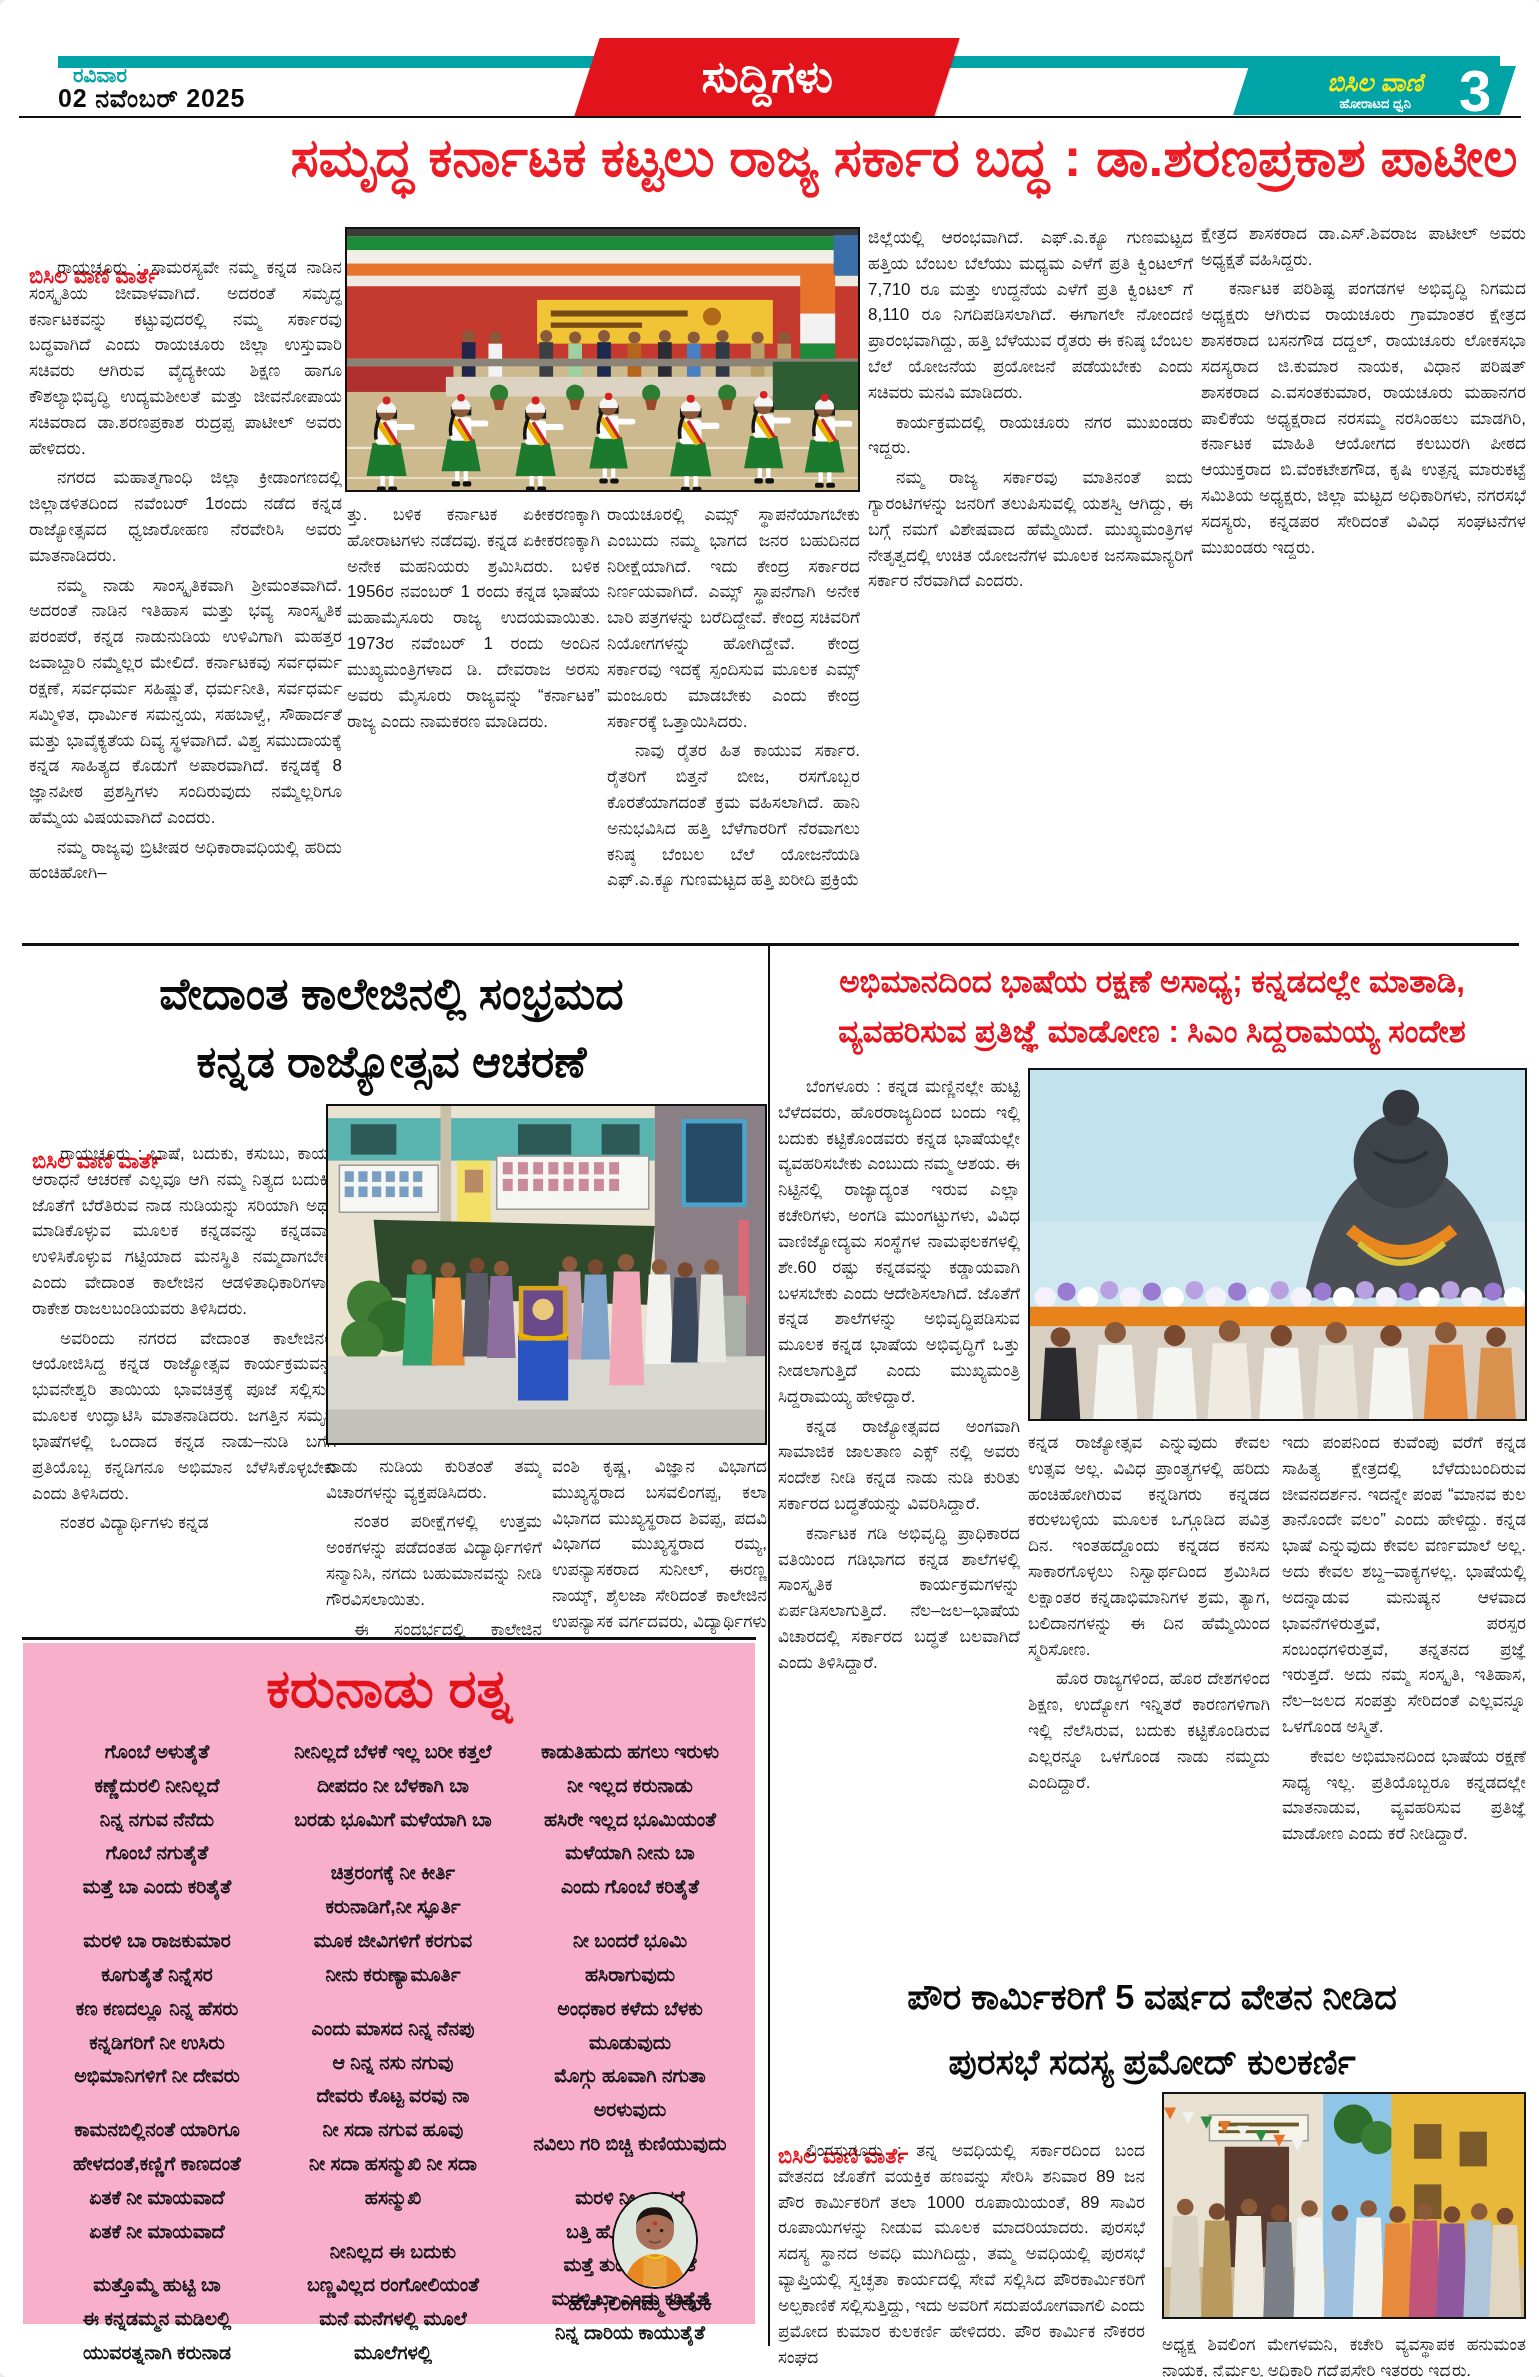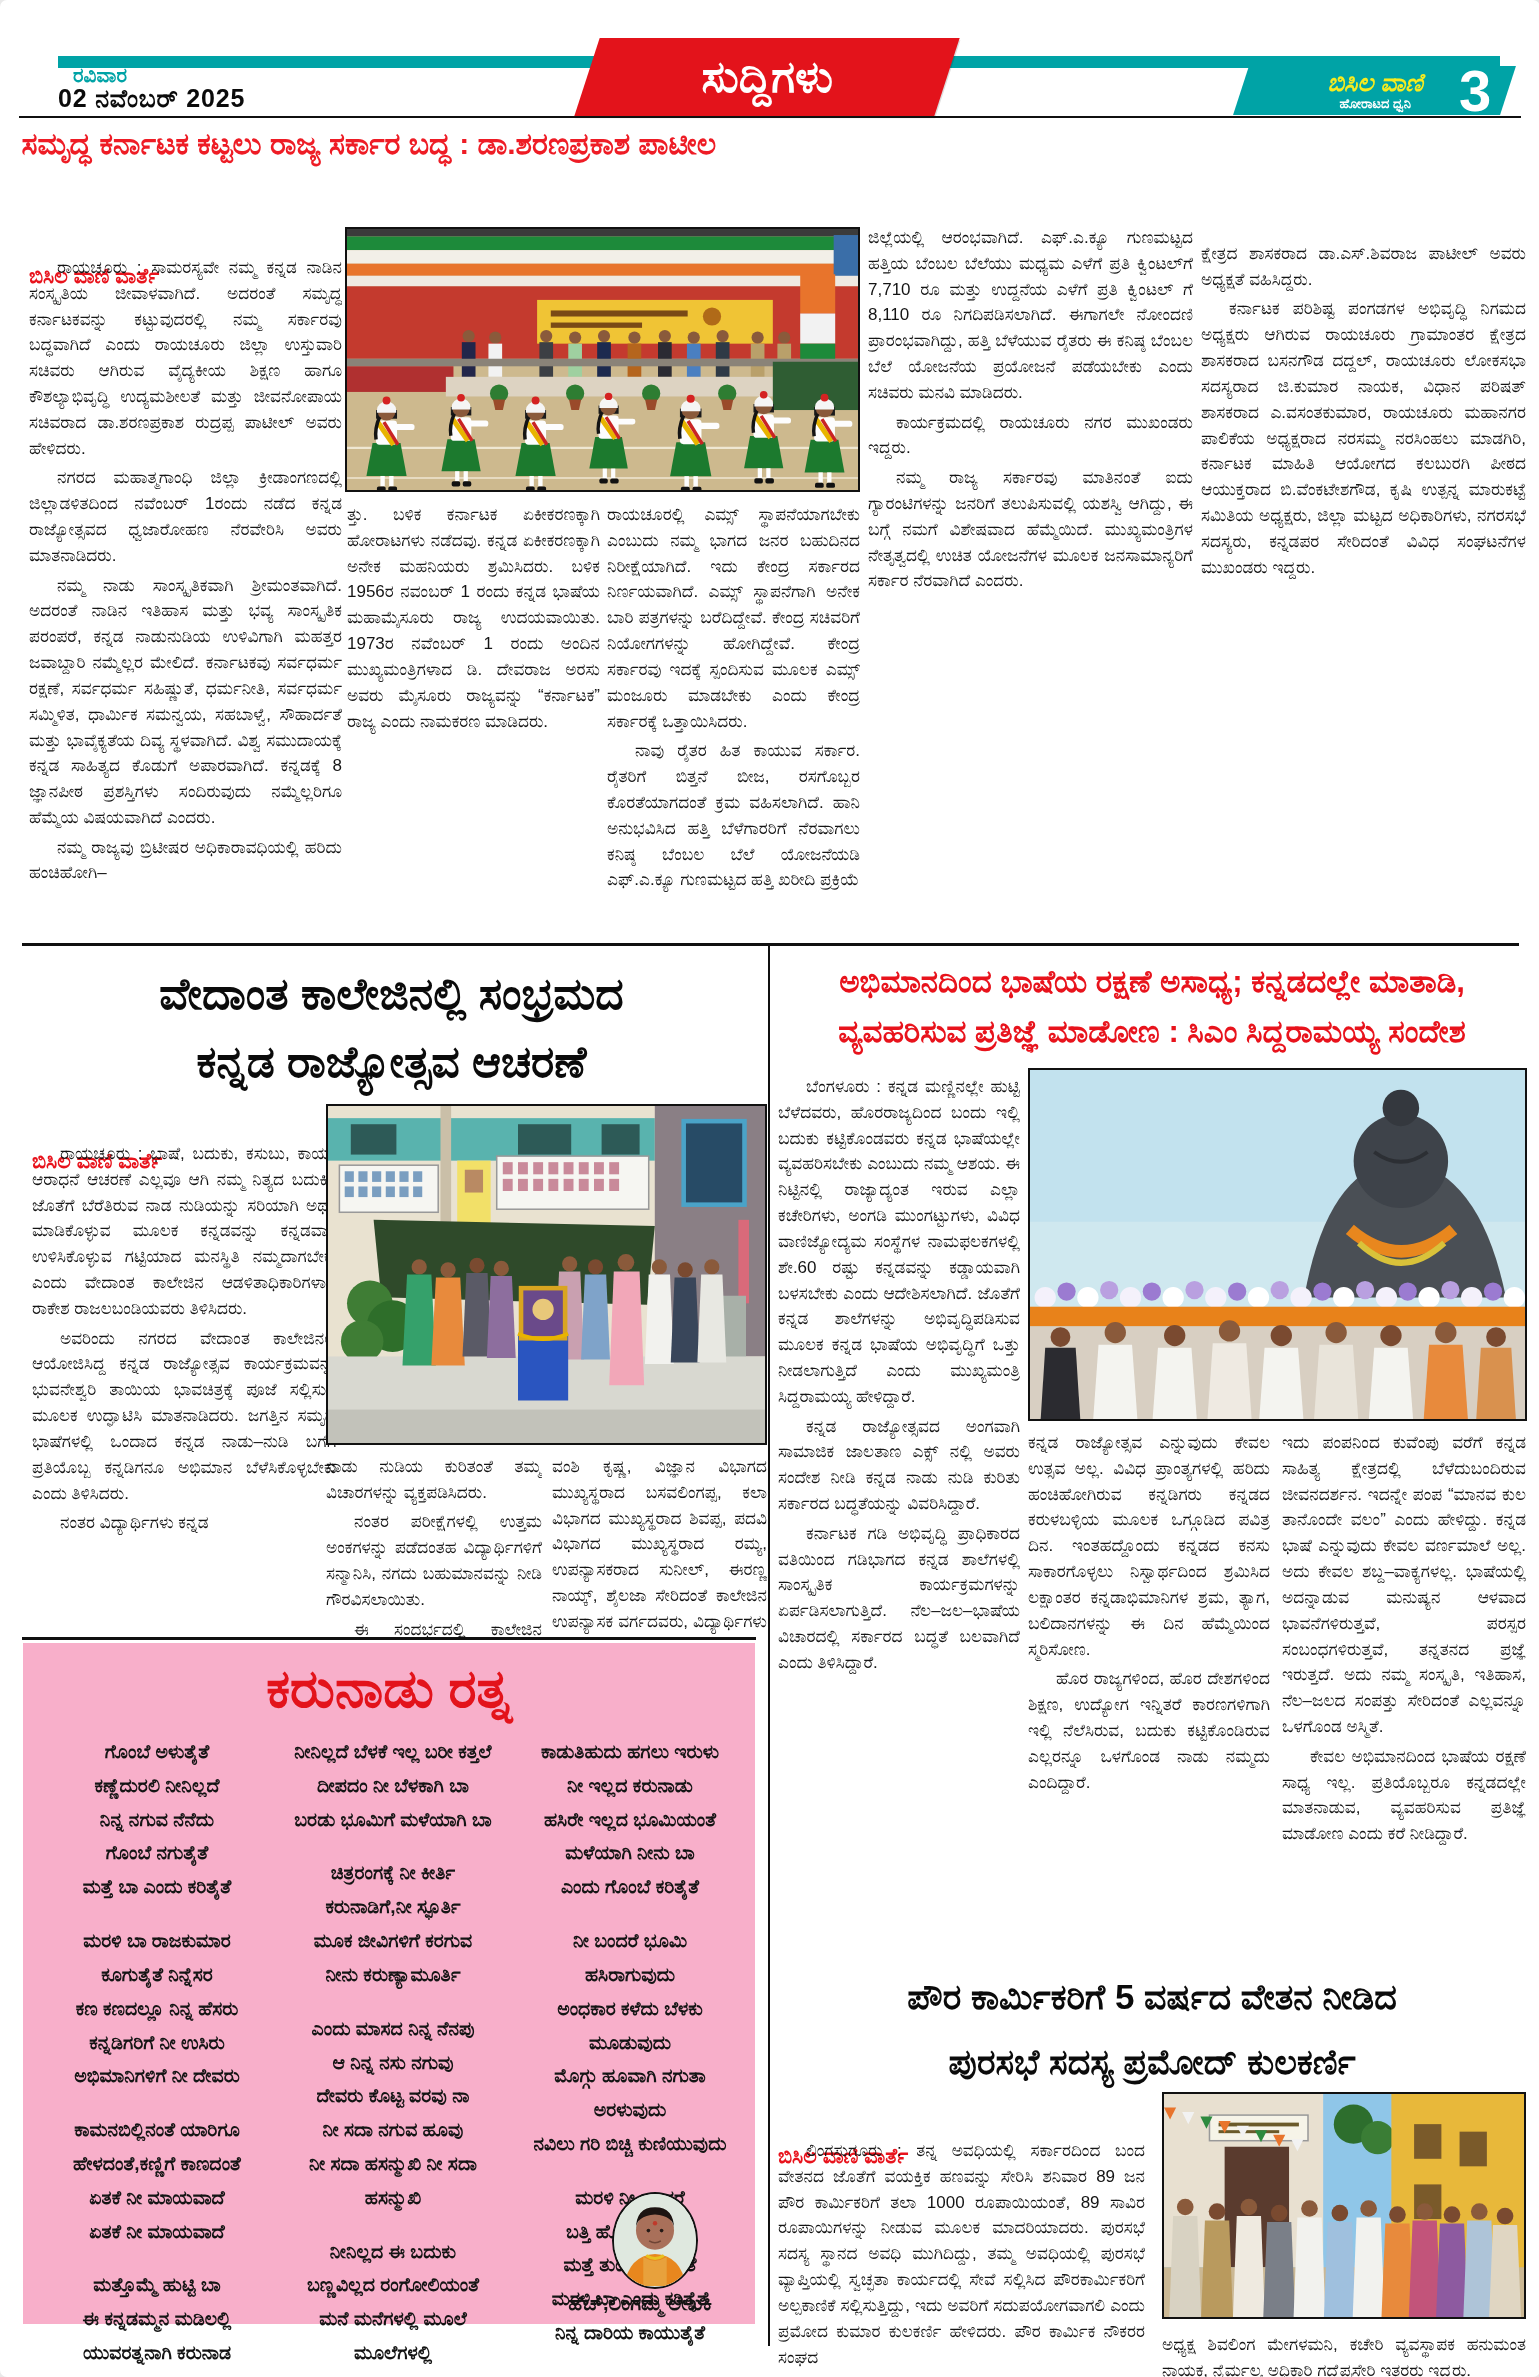--- a/index.html
+++ b/index.html
@@ -12,21 +12,21 @@
   .section-ribbon{position:absolute;left:587px;top:38px;width:360px;height:78px;background:#e3131b;
         transform:skewX(-18deg);box-shadow:1.5px 2.3px 0 #00000022;}
   .section-ribbon span{display:block;transform:skewX(18deg);text-align:center;line-height:77px;
         color:#fff;font-size:44px;font-weight:bold;}
   .brand-ribbon{position:absolute;left:1241px;top:66px;width:267px;height:49px;background:#00a3a6;transform:skewX(-18deg);}
   .brand-inner{transform:skewX(18deg);text-align:center;padding-top:1.5px;}
   .brand-name{color:#f7ec1e;font-weight:bold;font-size:25px;font-style:italic;line-height:28px;}
   .brand-tag{color:#ffffff;font-weight:bold;font-size:13px;line-height:15.3px;}
   .page-num{position:absolute;left:1459px;top:57px;color:#ffffff;font-weight:bold;font-size:58px;z-index:3;}
   .headline-lead{position:absolute;left:21.5px;top:127px;width:1496px;height:84px;color:#ee1c25;
-        font-weight:bold;font-size:30px;text-align:left;white-space:nowrap;overflow:hidden;}
+        font-weight:bold;font-size:53px;text-align:right;white-space:nowrap;overflow:hidden;}
   .byline{position:absolute;color:#e8131c;font-weight:bold;font-size:21px;margin-top:40px;}
   .col{position:absolute;font-size:17px;line-height:1.52;text-align:justify;overflow:hidden;color:#141414;}
   .col p{margin:0 0 3.8px 0;text-indent:28px;}
   .cont p:first-child{text-indent:0;}
   .photo{position:absolute;border:2.3px solid #111;box-sizing:border-box;background:#cfd6d0;overflow:hidden;}
   .photo svg{display:block;width:100%;height:100%;}
   .headline-2{position:absolute;font-weight:bold;text-align:center;}
   .vedanta-h{left:27px;top:960px;width:729px;color:#0b0b0b;font-size:44px;line-height:1.55;}
   .cm-h{left:778px;top:957px;width:748px;color:#e8131c;font-size:31px;line-height:1.62;}
   .workers-h{left:778px;top:1965px;width:748px;color:#0b0b0b;font-size:35px;line-height:1.85;}
@@ -163,21 +163,21 @@
     </div>
   <div class="col cont" style="left:607px;top:502px;width:253px;height:428px;">
       <p>ರಾಯಚೂರಲ್ಲಿ ಎಮ್ಸ್ ಸ್ಥಾಪನೆಯಾಗಬೇಕು ಎಂಬುದು ನಮ್ಮ ಭಾಗದ ಜನರ ಬಹುದಿನದ ನಿರೀಕ್ಷೆಯಾಗಿದೆ. ಇದು ಕೇಂದ್ರ ಸರ್ಕಾರದ ನಿರ್ಣಯವಾಗಿದೆ. ಎಮ್ಸ್ ಸ್ಥಾಪನೆಗಾಗಿ ಅನೇಕ ಬಾರಿ ಪತ್ರಗಳನ್ನು ಬರೆದಿದ್ದೇವೆ. ಕೇಂದ್ರ ಸಚಿವರಿಗೆ ನಿಯೋಗಗಳನ್ನು ಹೋಗಿದ್ದೇವೆ. ಕೇಂದ್ರ ಸರ್ಕಾರವು ಇದಕ್ಕೆ ಸ್ಪಂದಿಸುವ ಮೂಲಕ ಎಮ್ಸ್ ಮಂಜೂರು ಮಾಡಬೇಕು ಎಂದು ಕೇಂದ್ರ ಸರ್ಕಾರಕ್ಕೆ ಒತ್ತಾಯಿಸಿದರು.</p>
       <p>ನಾವು ರೈತರ ಹಿತ ಕಾಯುವ ಸರ್ಕಾರ. ರೈತರಿಗೆ ಬಿತ್ತನೆ ಬೀಜ, ರಸಗೊಬ್ಬರ ಕೊರತೆಯಾಗದಂತೆ ಕ್ರಮ ವಹಿಸಲಾಗಿದೆ. ಹಾನಿ ಅನುಭವಿಸಿದ ಹತ್ತಿ ಬೆಳೆಗಾರರಿಗೆ ನೆರವಾಗಲು ಕನಿಷ್ಠ ಬೆಂಬಲ ಬೆಲೆ ಯೋಜನೆಯಡಿ ಎಫ್.ಎ.ಕ್ಯೂ ಗುಣಮಟ್ಟದ ಹತ್ತಿ ಖರೀದಿ ಪ್ರಕ್ರಿಯೆ</p>
     </div>
   <div class="col cont" style="left:868px;top:225px;width:325px;height:704px;">
       <p>ಜಿಲ್ಲೆಯಲ್ಲಿ ಆರಂಭವಾಗಿದೆ. ಎಫ್.ಎ.ಕ್ಯೂ ಗುಣಮಟ್ಟದ ಹತ್ತಿಯ ಬೆಂಬಲ ಬೆಲೆಯು ಮಧ್ಯಮ ಎಳೆಗೆ ಪ್ರತಿ ಕ್ವಿಂಟಲ್‌ಗೆ 7,710 ರೂ ಮತ್ತು ಉದ್ದನೆಯ ಎಳೆಗೆ ಪ್ರತಿ ಕ್ವಿಂಟಲ್ ಗೆ 8,110 ರೂ ನಿಗದಿಪಡಿಸಲಾಗಿದೆ. ಈಗಾಗಲೇ ನೋಂದಣಿ ಪ್ರಾರಂಭವಾಗಿದ್ದು, ಹತ್ತಿ ಬೆಳೆಯುವ ರೈತರು ಈ ಕನಿಷ್ಠ ಬೆಂಬಲ ಬೆಲೆ ಯೋಜನೆಯ ಪ್ರಯೋಜನೆ ಪಡೆಯಬೇಕು ಎಂದು ಸಚಿವರು ಮನವಿ ಮಾಡಿದರು.</p>
       <p>ಕಾರ್ಯಕ್ರಮದಲ್ಲಿ ರಾಯಚೂರು ನಗರ ಮುಖಂಡರು ಇದ್ದರು.</p>
       <p>ನಮ್ಮ ರಾಜ್ಯ ಸರ್ಕಾರವು ಮಾತಿನಂತೆ ಐದು ಗ್ಯಾರಂಟಿಗಳನ್ನು ಜನರಿಗೆ ತಲುಪಿಸುವಲ್ಲಿ ಯಶಸ್ವಿ ಆಗಿದ್ದು, ಈ ಬಗ್ಗೆ ನಮಗೆ ವಿಶೇಷವಾದ ಹೆಮ್ಮೆಯಿದೆ. ಮುಖ್ಯಮಂತ್ರಿಗಳ ನೇತೃತ್ವದಲ್ಲಿ ಉಚಿತ ಯೋಜನೆಗಳ ಮೂಲಕ ಜನಸಾಮಾನ್ಯರಿಗೆ ಸರ್ಕಾರ ನೆರವಾಗಿದೆ ಎಂದರು.</p>
     </div>
-  <div class="col cont" style="left:1201px;top:241px;width:325px;height:704px;">
+  <div class="col cont" style="left:1201px;top:221px;width:325px;height:704px;">
       <p>ಕ್ಷೇತ್ರದ ಶಾಸಕರಾದ ಡಾ.ಎಸ್.ಶಿವರಾಜ ಪಾಟೀಲ್ ಅವರು ಅಧ್ಯಕ್ಷತೆ ವಹಿಸಿದ್ದರು.</p>
       <p>ಕರ್ನಾಟಕ ಪರಿಶಿಷ್ಟ ಪಂಗಡಗಳ ಅಭಿವೃದ್ಧಿ ನಿಗಮದ ಅಧ್ಯಕ್ಷರು ಆಗಿರುವ ರಾಯಚೂರು ಗ್ರಾಮಾಂತರ ಕ್ಷೇತ್ರದ ಶಾಸಕರಾದ ಬಸನಗೌಡ ದದ್ದಲ್, ರಾಯಚೂರು ಲೋಕಸಭಾ ಸದಸ್ಯರಾದ ಜಿ.ಕುಮಾರ ನಾಯಕ, ವಿಧಾನ ಪರಿಷತ್ ಶಾಸಕರಾದ ಎ.ವಸಂತಕುಮಾರ, ರಾಯಚೂರು ಮಹಾನಗರ ಪಾಲಿಕೆಯ ಅಧ್ಯಕ್ಷರಾದ ನರಸಮ್ಮ ನರಸಿಂಹಲು ಮಾಡಗಿರಿ, ಕರ್ನಾಟಕ ಮಾಹಿತಿ ಆಯೋಗದ ಕಲಬುರಗಿ ಪೀಠದ ಆಯುಕ್ತರಾದ ಬಿ.ವೆಂಕಟೇಶಗೌಡ, ಕೃಷಿ ಉತ್ಪನ್ನ ಮಾರುಕಟ್ಟೆ ಸಮಿತಿಯ ಅಧ್ಯಕ್ಷರು, ಜಿಲ್ಲಾ ಮಟ್ಟದ ಅಧಿಕಾರಿಗಳು, ನಗರಸಭೆ ಸದಸ್ಯರು, ಕನ್ನಡಪರ ಸೇರಿದಂತೆ ವಿವಿಧ ಸಂಘಟನೆಗಳ ಮುಖಂಡರು ಇದ್ದರು.</p>
     </div>
 
   <div class="rule" style="left:21.5px;top:943px;width:1497px;height:3.1px;"></div>
   <div class="rule" style="left:768px;top:946px;width:2.3px;height:1400px;"></div>
 
   <div class="headline-2 vedanta-h">
     <div>ವೇದಾಂತ ಕಾಲೇಜಿನಲ್ಲಿ ಸಂಭ್ರಮದ</div>
     <div>ಕನ್ನಡ ರಾಜ್ಯೋತ್ಸವ ಆಚರಣೆ</div>

